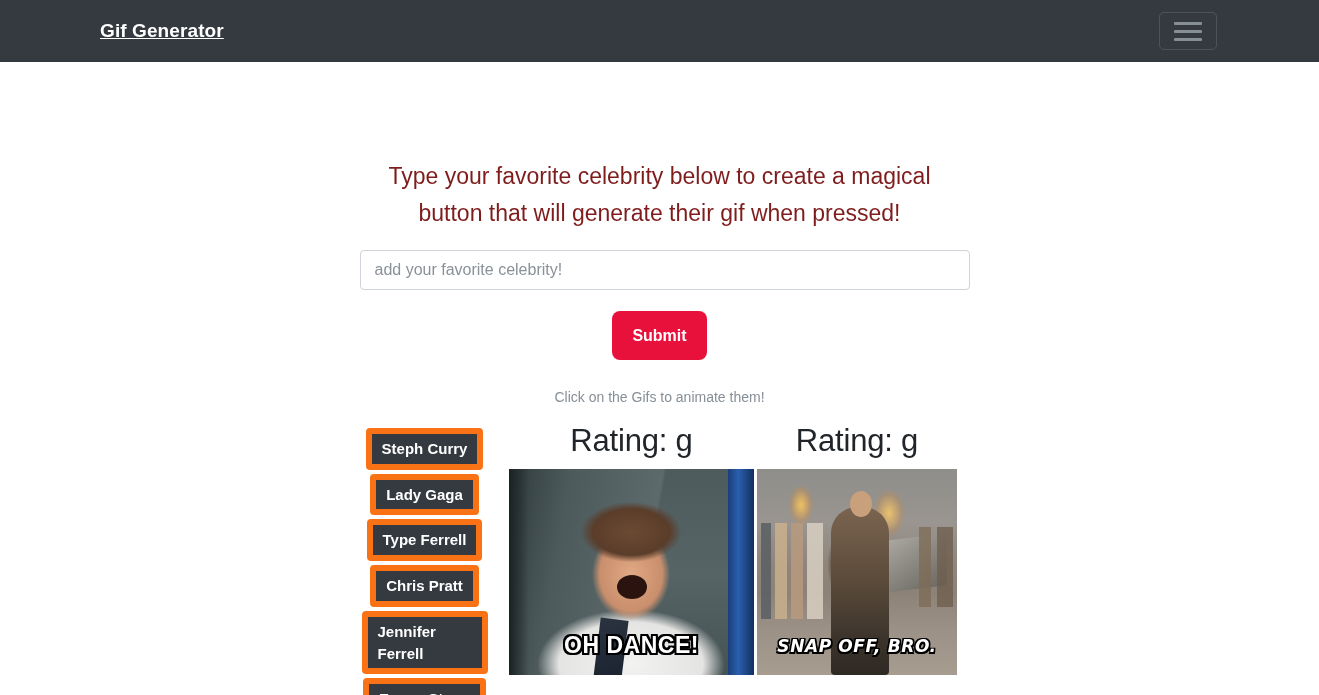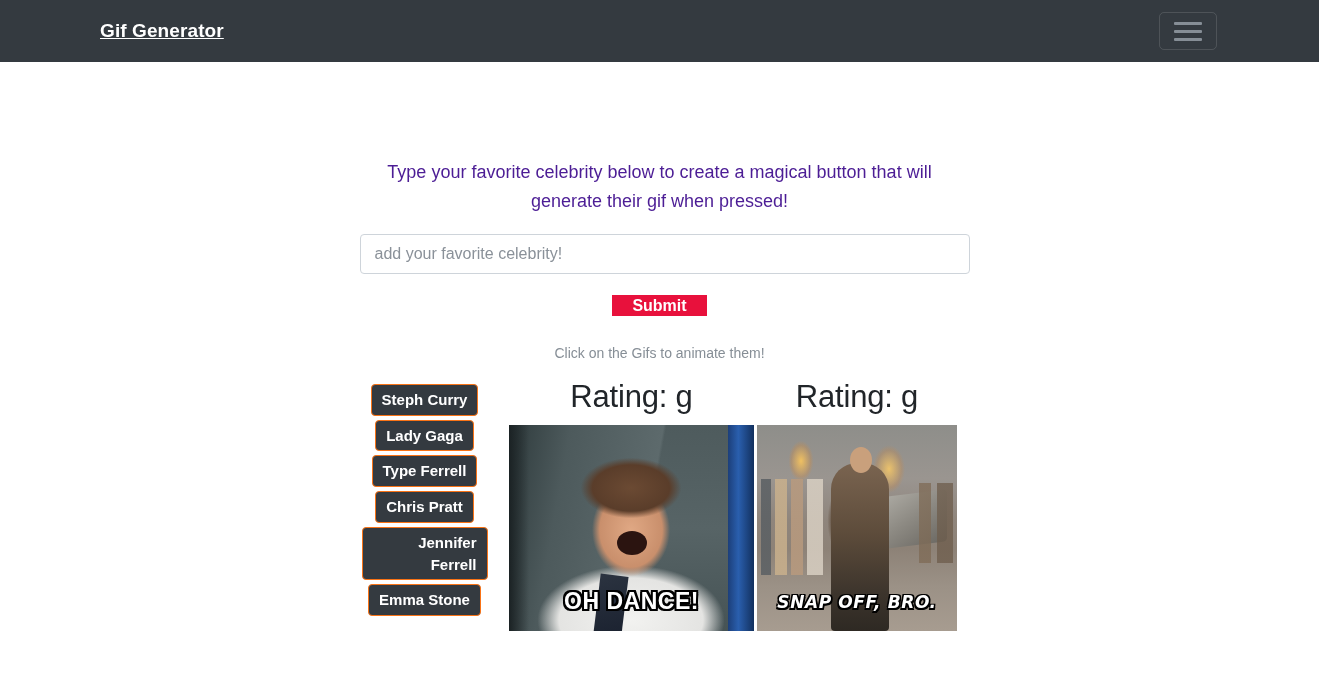--- a/index.html
+++ b/index.html
@@ -65,22 +65,22 @@
   }
   .main-title {
     font-size: 42px;
     font-weight: normal;
     color: #212529;
     margin: 0 0 12px 0;
     line-height: 1.15;
     letter-spacing: -0.2px;
   }
   .subtitle {
-    font-size: 18px;
-    color: #4c1d95;
+    font-size: 23px;
+    color: #7f1d1d;
     line-height: 1.6;
     margin: 0 auto 18px auto;
     max-width: 600px;
     font-weight: normal;
   }
 
   .form-row { padding: 0 5px; }
   .celeb-input {
     display: block;
     width: 610px;
@@ -93,28 +93,28 @@
     background: #ffffff;
     border: 1px solid #ced4da;
     border-radius: 4px;
     outline: none;
   }
   .celeb-input::placeholder { color: #8a9199; opacity: 1; }
 
   .submit-btn {
     display: block;
     margin: 21px auto 0 auto;
-    padding: 1px 20px;
+    padding: 15px 20px;
     font-size: 16px;
     font-family: "Liberation Sans", sans-serif;
     font-weight: bold;
     color: #ffffff;
     background: #e8113c;
     border: none;
-    border-radius: 0;
+    border-radius: 8px;
     cursor: pointer;
     line-height: 1.2;
   }
 
   .hint-text {
     font-size: 14px;
     color: #868e96;
     margin-top: 29px;
     margin-bottom: 0;
   }
@@ -133,30 +133,30 @@
     width: 131px;
     display: flex;
     flex-direction: column;
     align-items: center;
     flex: 0 0 auto;
     padding-top: 4px;
   }
   .celeb-btn {
     background: #343a40;
     color: #ffffff;
-    border: 1px solid #f97316;
+    border: 6px solid #f97316;
     border-radius: 4px;
     font-family: "Liberation Sans", sans-serif;
     font-size: 15px;
     font-weight: bold;
     line-height: 1.45;
     padding: 4px 10px;
     margin-bottom: 4px;
     cursor: pointer;
-    text-align: right;
+    text-align: left;
     max-width: 126px;
   }
 
   .gif-area {
     display: flex;
     align-items: flex-start;
     margin-left: 19px;
     flex: 0 0 auto;
   }
   .gif-card {

